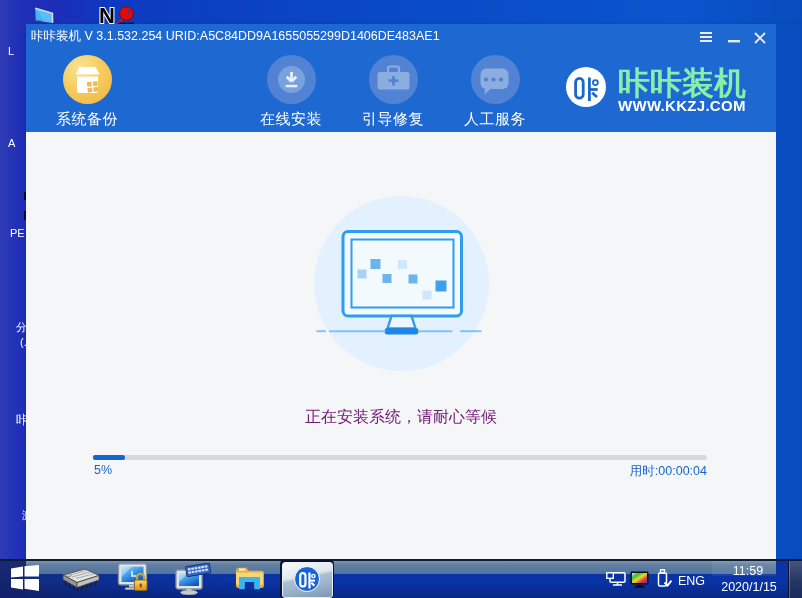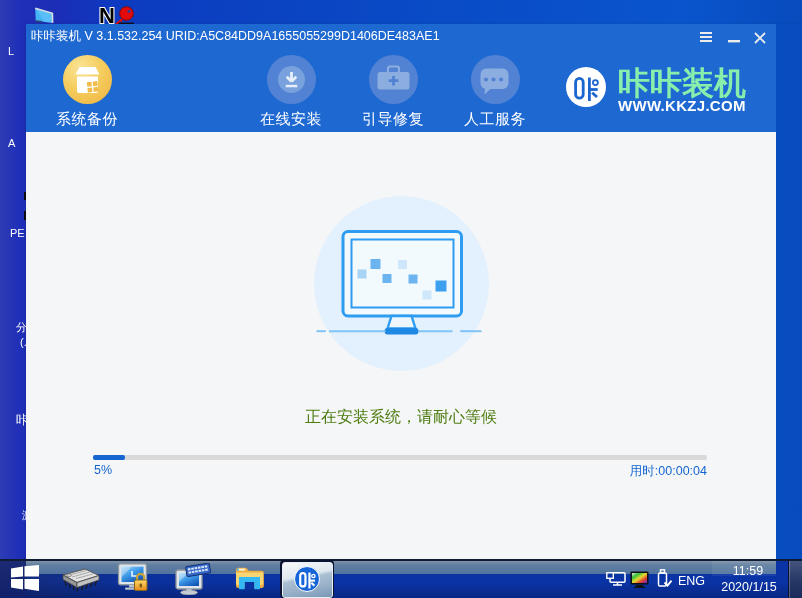--- a/index.html
+++ b/index.html
@@ -25,21 +25,21 @@
   .navcirc { width:49px; height:49px; border-radius:50%; margin:0 auto;
              background:#5282d3; position:relative; }
   .navlabel { color:#fff; font-size:15px; margin-top:6px; letter-spacing:0.5px; }
 
   
   #instTitle { position:absolute; width:750px; top:23px; text-align:center;
                font-size:16.5px; color:#1c78da; }
   #bigcirc { position:absolute; left:287.5px; top:63.5px; width:175px; height:175px;
              border-radius:50%; background:#e2f1fd; }
   #status { position:absolute; width:750px; top:275px; text-align:center;
-            font-size:16px; color:#4d7c0f; }
+            font-size:16px; color:#701a75; }
   #ptrack { position:absolute; left:67px; top:323px; width:614px; height:5px;
             background:#d9d9d9; border-radius:2px; }
   #pfill  { position:absolute; left:0; top:0; width:32px; height:5px;
             background:#1565d0; border-radius:2px; }
   #ppct   { position:absolute; left:68px; top:331px; font-size:12.5px; color:#1565d0; }
   #ptime  { position:absolute; right:69px; top:331px; font-size:12.5px; color:#1565d0;margin-left:28px; }
 
   
   #taskbar { position:absolute; left:0; top:559px; width:802px; height:39px;
              background:linear-gradient(to bottom, #0d1b33 0%, #0d1b33 5%, #0a33a2 5%, #0a33a2 70%, #072d96 100%);padding-left:39px; }

